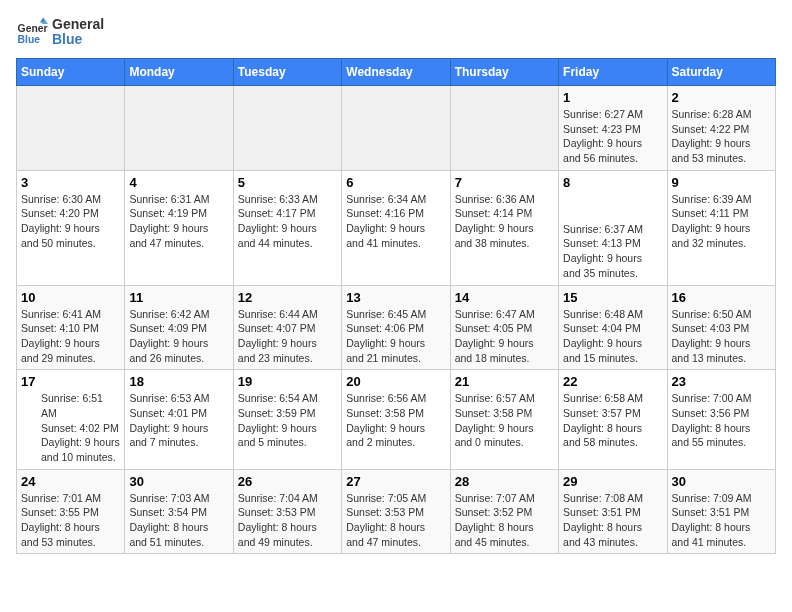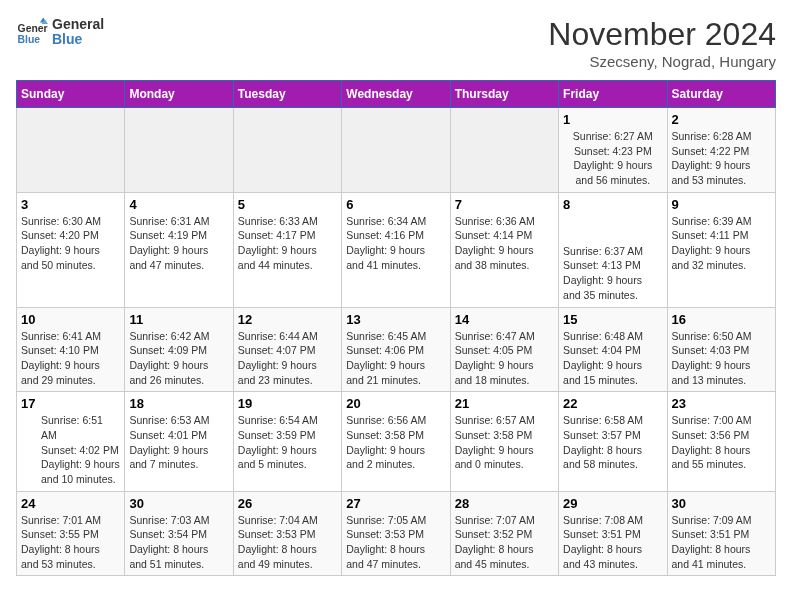--- a/index.html
+++ b/index.html
@@ -36,21 +36,21 @@
     .cal-subtitle {
       font-size: 15px;
       color: #555;
     }
     table {
       width: 100%;
       border-collapse: collapse;
       font-size: 11px;
     }
     thead tr th {
-      background: #a21caf;
+      background: #3b82f6;
       color: #fff;
       padding: 6px 4px;
       text-align: left;
       font-size: 12px;
       font-weight: bold;
       border: 1px solid #2a6aaf;
     }
     tbody tr td {
       vertical-align: top;
       border: 1px solid #ccc;
@@ -86,24 +86,20 @@
       <text x="2" y="20" font-size="13" font-weight="bold" fill="#333">General</text>
       <text x="2" y="34" font-size="13" font-weight="bold" fill="#3a7abf">Blue</text>
       <polygon points="30,8 38,8 34,2" fill="#3a7abf"></polygon>
       <polygon points="32,10 40,10 36,4" fill="#5aaae0"></polygon>
     </svg>
     <div style="line-height:1.1">
       <div style="font-size:14px;font-weight:bold;color:#333;">General</div>
       <div style="font-size:14px;font-weight:bold;color:#3a7abf;">Blue</div>
     </div>
   </div>
-  <div class="title-area">
-    <div class="cal-title">November 2024</div>
-    <div class="cal-subtitle">Szecseny, Nograd, Hungary</div>
-  </div>
 </div>
 
 <table>
   <thead>
     <tr id="weekday-header">
     <th>Sunday</th>
         <th>Monday</th>
         <th>Tuesday</th>
         <th>Wednesday</th>
         <th>Thursday</th>
@@ -113,21 +109,21 @@
   </thead>
   <tbody id="calendar-body">
   <tr>
         <td class="empty-cell"></td>
         <td class="empty-cell"></td>
         <td class="empty-cell"></td>
         <td class="empty-cell"></td>
         <td class="empty-cell"></td>
         <td>
           <span class="day-number">1</span>
-          <div class="day-info" style="white-space: pre-line; text-align: center;">Sunrise: 6:27 AM
+          <div class="day-info" style="white-space: pre-line;">Sunrise: 6:27 AM
 Sunset: 4:23 PM
 Daylight: 9 hours
 and 56 minutes.</div>
         </td>
         <td>
           <span class="day-number">2</span>
           <div class="day-info" style="white-space: pre-line;">Sunrise: 6:28 AM
 Sunset: 4:22 PM
 Daylight: 9 hours
 and 53 minutes.</div>

